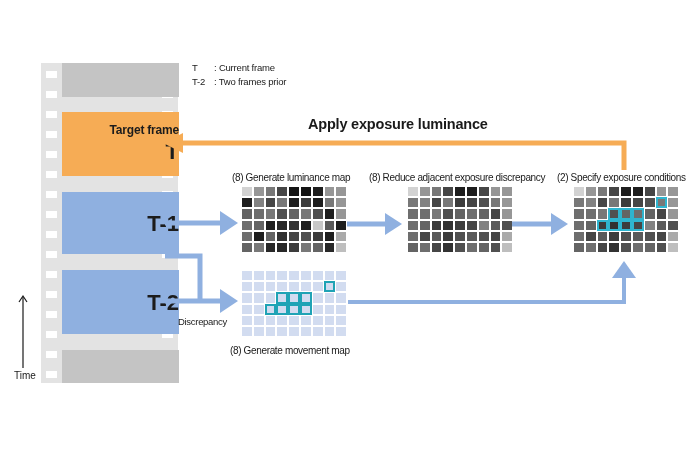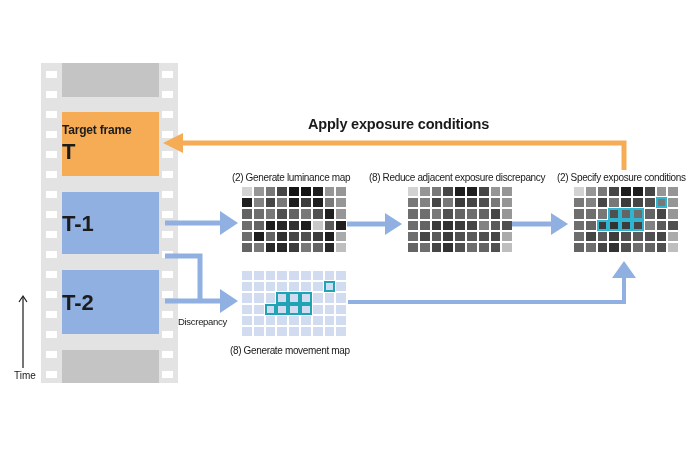--- a/index.html
+++ b/index.html
@@ -3,21 +3,21 @@
 <meta charset="utf-8">
 <style>
   html, body { margin: 0; padding: 0; background: #ffffff; }
   body { width: 700px; height: 450px; position: relative; overflow: hidden;
          font-family: "Liberation Sans", sans-serif; color: #1a1a1a; }
   .abs { position: absolute; }
   
   #film { left: 41px; top: 63px; width: 137px; height: 320px; background: #e3e3e3; }
   .sprocket { position: absolute; width: 11px; height: 7px; background: #ffffff; }
   .frame { position: absolute; left: 21px; width: 97px; display: flex; flex-direction: column;
-           align-items: flex-start; justify-content: center; font-weight: bold; color: #1c1c1c; }
+           align-items: flex-end; justify-content: center; font-weight: bold; color: #1c1c1c; padding-left: 20px; }
   .frame .sub { font-size: 12px; font-weight: bold; letter-spacing: -0.2px; }
   .frame .big { font-size: 22px; font-weight: bold; margin-top: 2px; }
   .legend { left: 192px; top: 61px; font-size: 9.5px; line-height: 14px; letter-spacing: -0.2px; }
   .legend div { white-space: nowrap; }
   .legend .k { display: inline-block; width: 22px; }
   .title-apply { left: 308px; top: 116px; font-size: 14.5px; font-weight: bold; letter-spacing: -0.2px; }
   .step-label { font-size: 10px; letter-spacing: -0.35px; white-space: nowrap; }
   .grid { position: absolute; display: grid; gap: 2px; }
   .cell { width: 9.8px; height: 9.2px; }
   .cell.hl { outline: 2px solid #2fb5cf; outline-offset: -1px; z-index: 1; }
@@ -71,20 +71,22 @@
     <div class="frame" style="top: 129px; height: 62px; background: rgb(143, 176, 224);">
       <div class="big">T-1</div>
     </div>
     <div class="frame" style="top: 207px; height: 64px; background: rgb(143, 176, 224);">
       <div class="big">T-2</div>
     </div>
     <div class="frame" style="top: 287px; height: 33px; background: rgb(196, 196, 196);"></div>
   </div>
 
 <div class="abs legend">
+  <div><span class="k">T</span><span>: Current frame</span></div>
+  <div><span class="k">T-2</span><span>: Two frames prior</span></div>
 </div>
 
 <svg class="overlay" width="700" height="450">
 
   <polyline points="624,170 624,143 178,143" fill="none" stroke="#f6ac55" stroke-width="5"></polyline>
   <polygon points="163,143 183,133 183,153" fill="#f6ac55"></polygon>
 
   <line x1="165" y1="223" x2="222" y2="223" stroke="#8fb0e0" stroke-width="5"></line>
   <polygon points="238,223 220,211 220,235" fill="#8fb0e0"></polygon>
 
@@ -99,23 +101,23 @@
   <line x1="512" y1="224" x2="552" y2="224" stroke="#8fb0e0" stroke-width="5"></line>
   <polygon points="568,224 551,213 551,235" fill="#8fb0e0"></polygon>
 
   <polyline points="348,302 624,302 624,276" fill="none" stroke="#8fb0e0" stroke-width="4"></polyline>
   <polygon points="624,261 612,278 636,278" fill="#8fb0e0"></polygon>
 
   <line x1="23" y1="297" x2="23" y2="368" stroke="#1a1a1a" stroke-width="1.2"></line>
   <polyline points="19,302 23,296 27,302" fill="none" stroke="#1a1a1a" stroke-width="1.2"></polyline>
 </svg>
 
-<div class="abs title-apply">Apply exposure conditions</div>
-
-<div class="abs step-label" style="left:232px;top:172px;">(2) Generate luminance map</div>
+<div class="abs title-apply">Apply exposure luminance</div>
+
+<div class="abs step-label" style="left:232px;top:172px;">(8) Generate luminance map</div>
 <div class="abs step-label" style="left:369px;top:172px;">(8) Reduce adjacent exposure discrepancy</div>
 <div class="abs step-label" style="left:557px;top:172px;">(2) Specify exposure conditions</div>
 <div class="abs step-label" style="left:230px;top:345px;">(8) Generate movement map</div>
 
 <div id="grid-luminance" class="grid" style="left: 242px; top: 187px; grid-template-columns: repeat(9, 9.8px);">
     <div class="cell" style="background: rgb(210, 210, 210);"></div>
     <div class="cell" style="background: rgb(150, 150, 150);"></div>
     <div class="cell" style="background: rgb(120, 120, 120);"></div>
     <div class="cell" style="background: rgb(70, 70, 70);"></div>
     <div class="cell" style="background: rgb(20, 20, 20);"></div>

